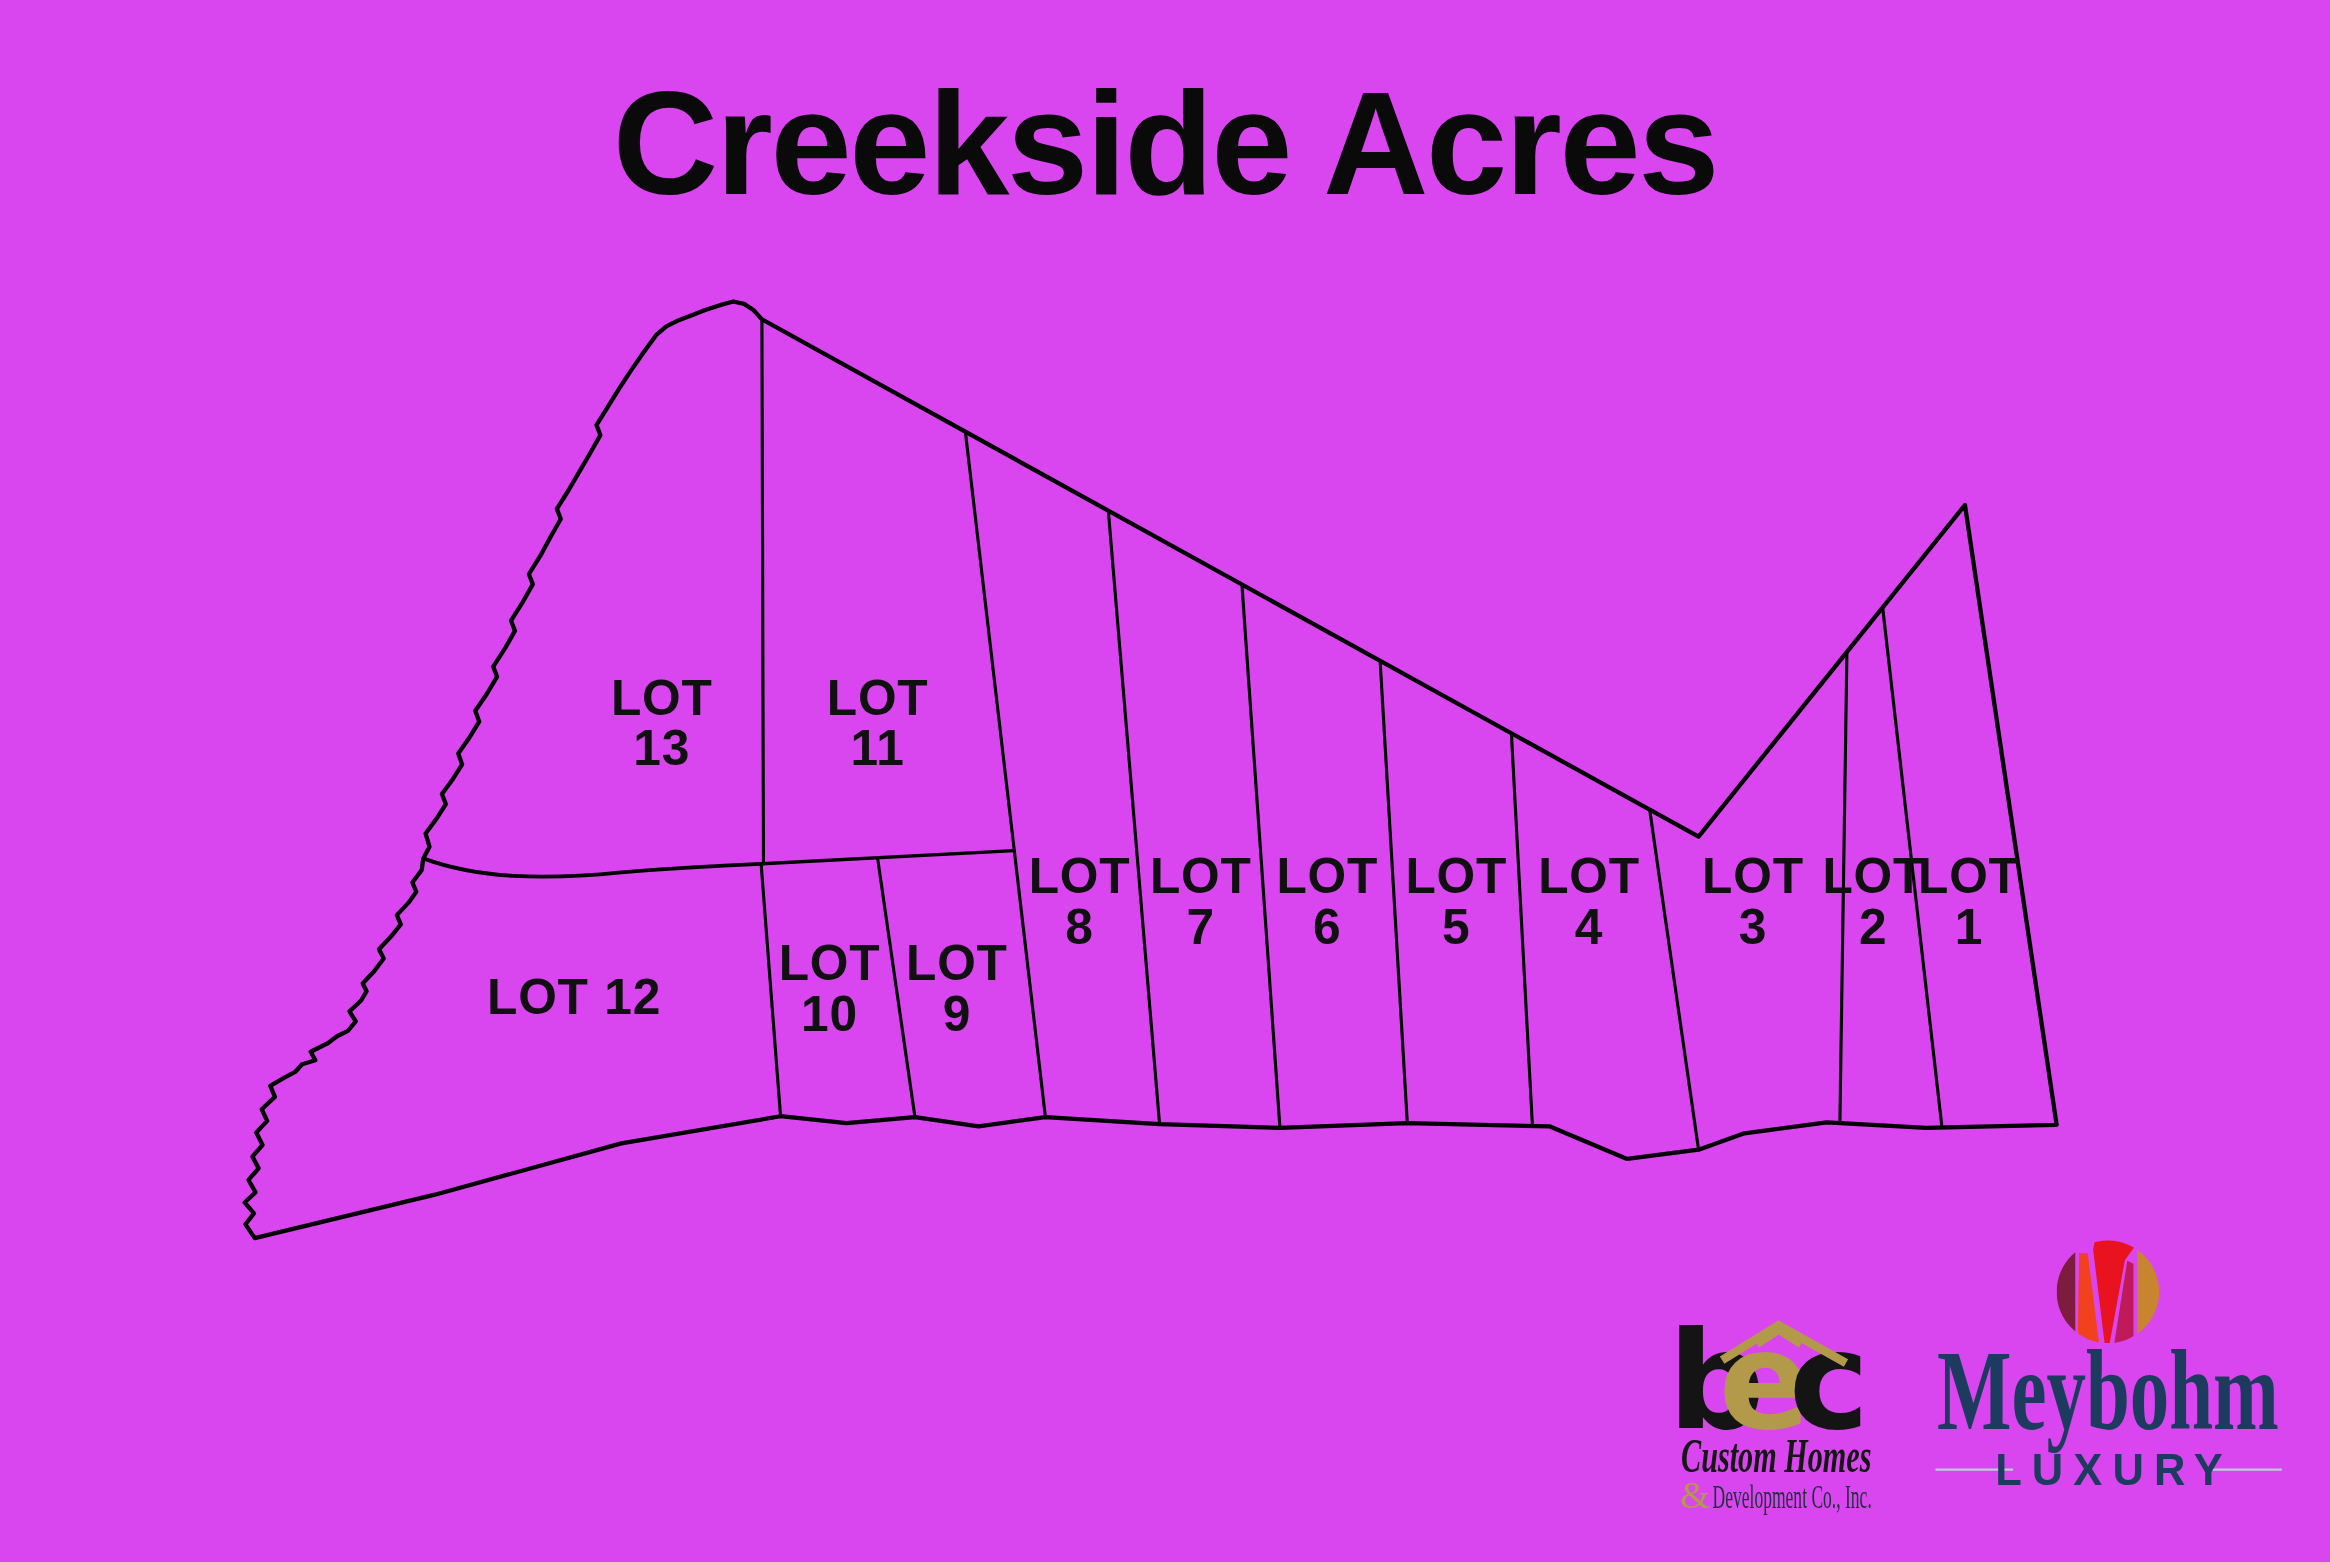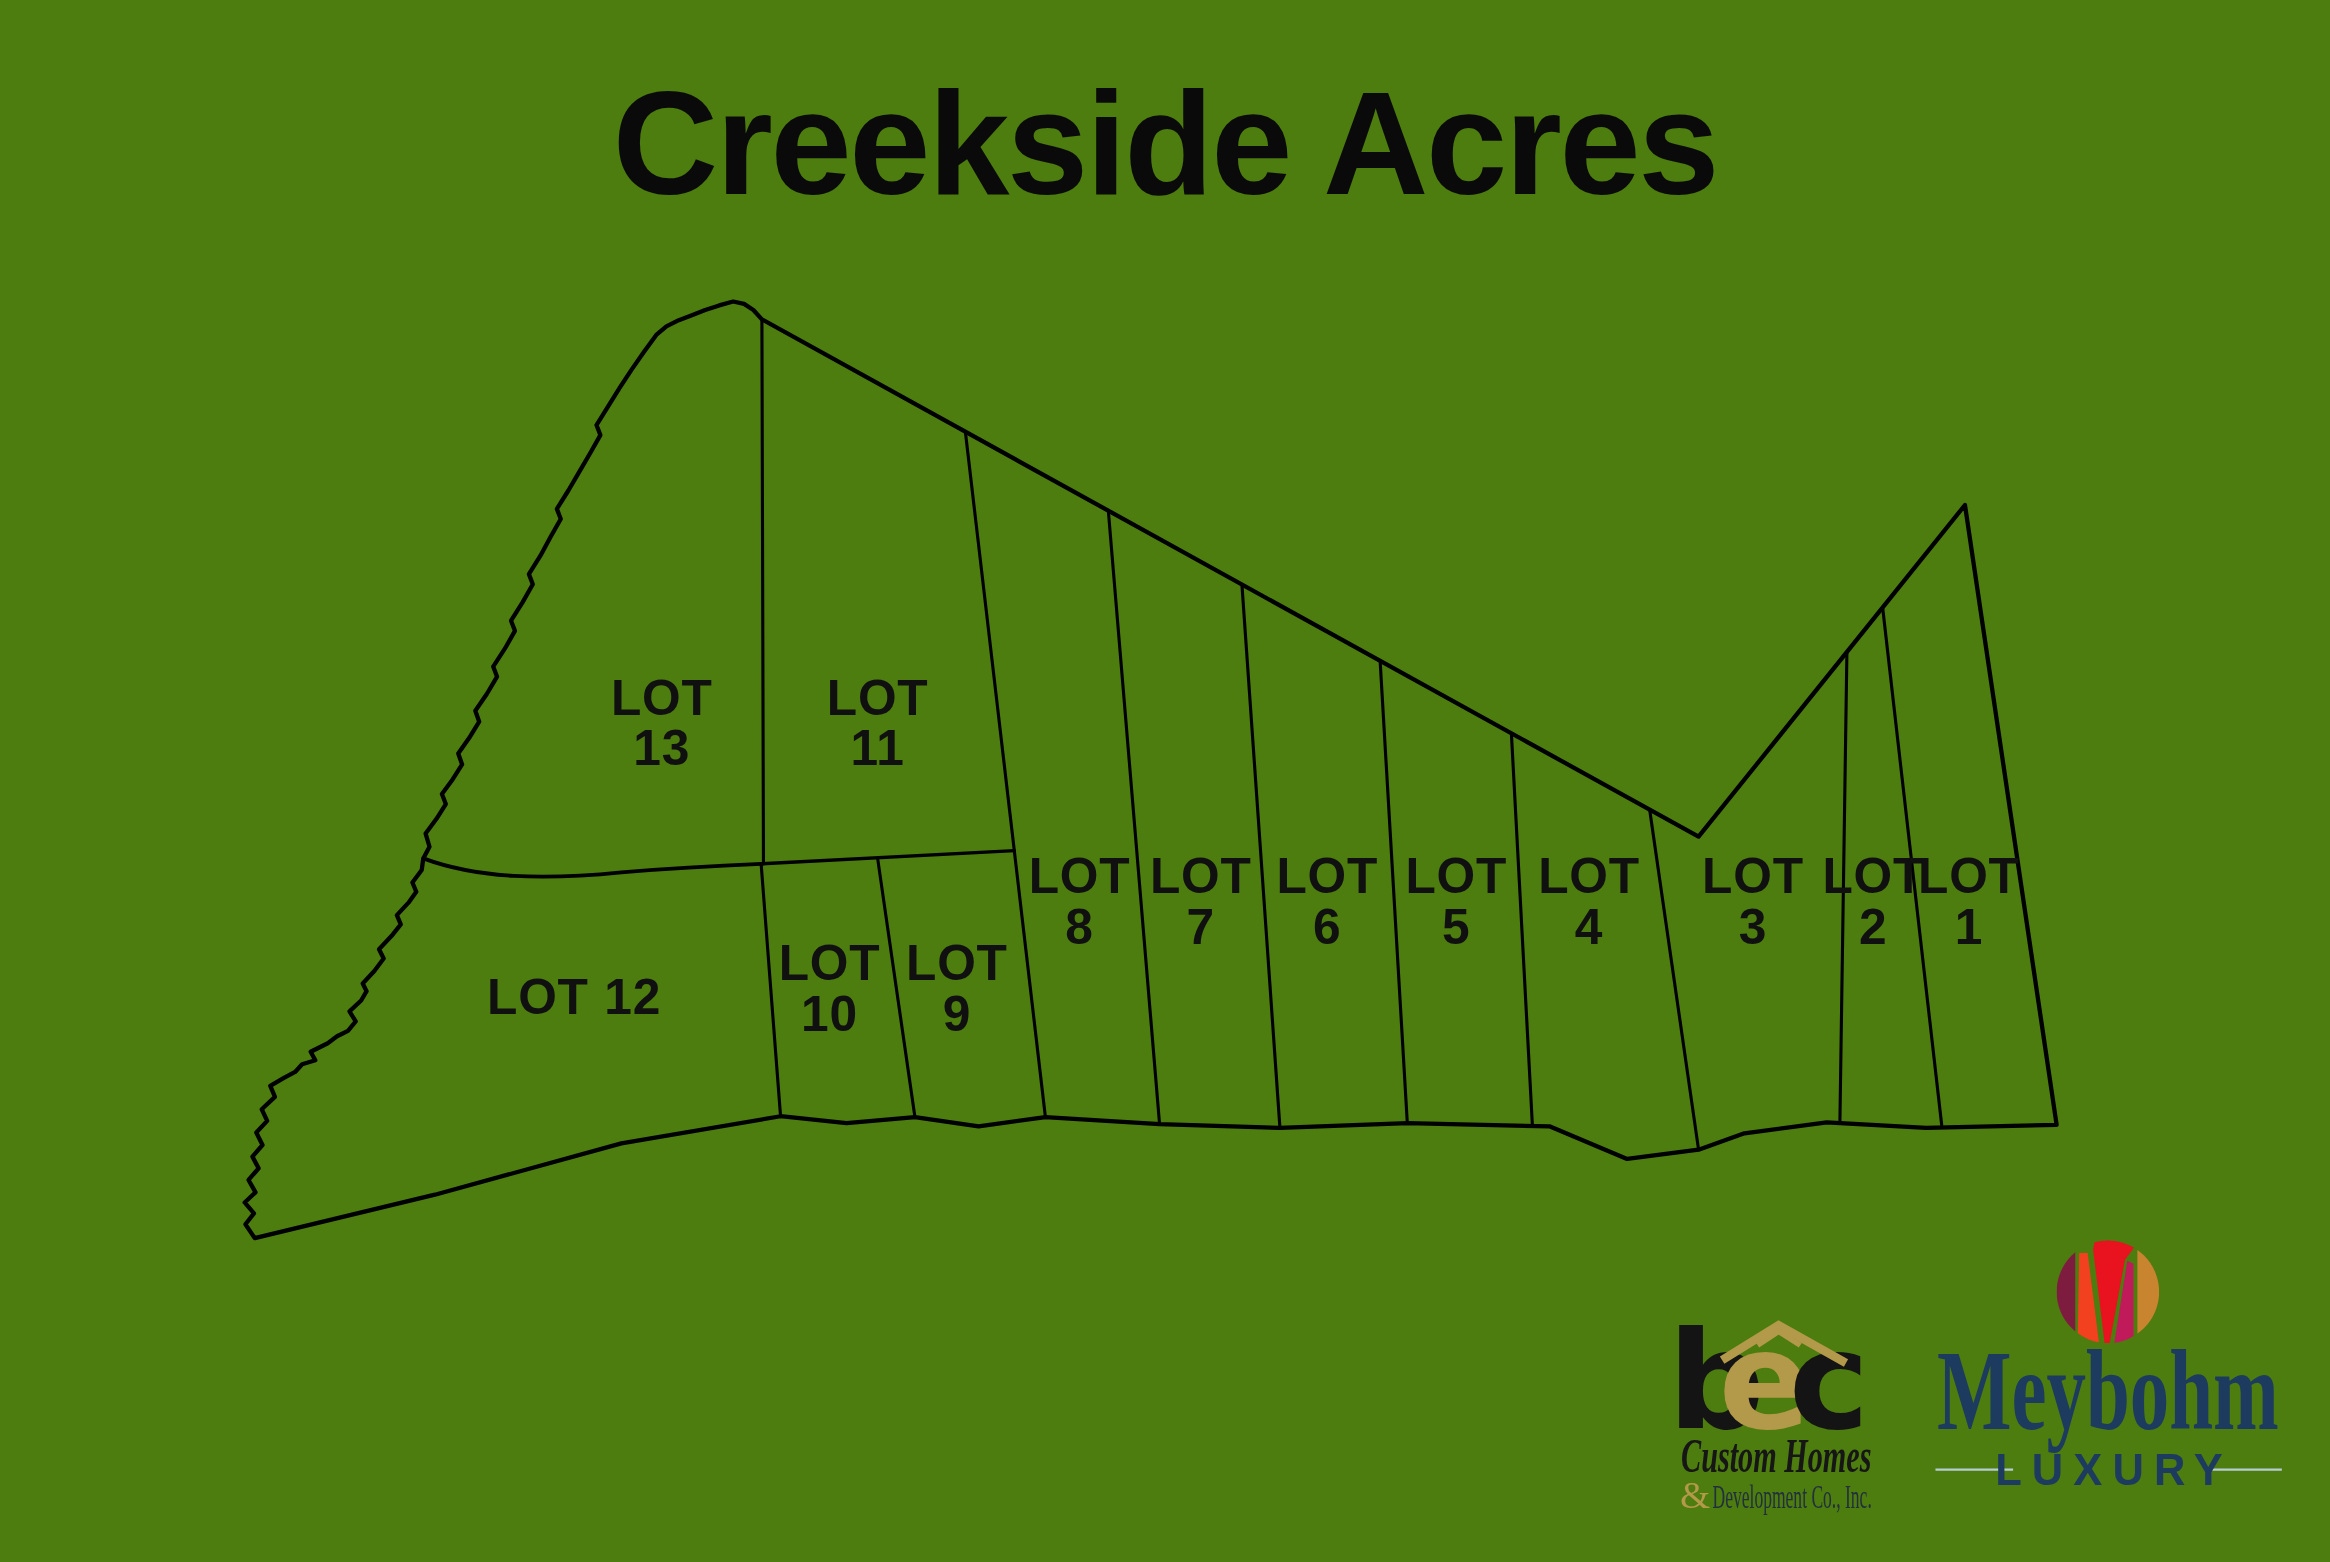--- a/index.html
+++ b/index.html
@@ -1,16 +1,16 @@
 <!DOCTYPE html>
 <html style="font-size:12.4px"><head>
 <meta charset="utf-8">
 <style>
   html,body{margin:0;padding:0;background:#ffffff;}
-  .canvas{position:relative;width:2330px;height:1563px;background:#4d7c0f;overflow:hidden;
+  .canvas{position:relative;width:2330px;height:1563px;background:#d946ef;overflow:hidden;
           font-family:"Liberation Sans",sans-serif;}
   .page-title{position:absolute;top:71px;left:0;width:2330px;text-align:center;
               font-family:"Liberation Sans",sans-serif;font-weight:bold;
               font-size:146px;letter-spacing:-2.3px;color:#0a0a0a;line-height:1;}
   svg{position:absolute;top:0;left:0;}
   .lot-label{font-family:"Liberation Sans",sans-serif;font-weight:bold;
              font-size:64px;letter-spacing:1px;fill:#101010;}
   .script-line{font-family:"Liberation Serif",serif;font-style:italic;font-weight:bold;}
   .serif-line{font-family:"Liberation Serif",serif;}
   .mey-name{font-family:"Liberation Serif",serif;font-weight:bold;}

